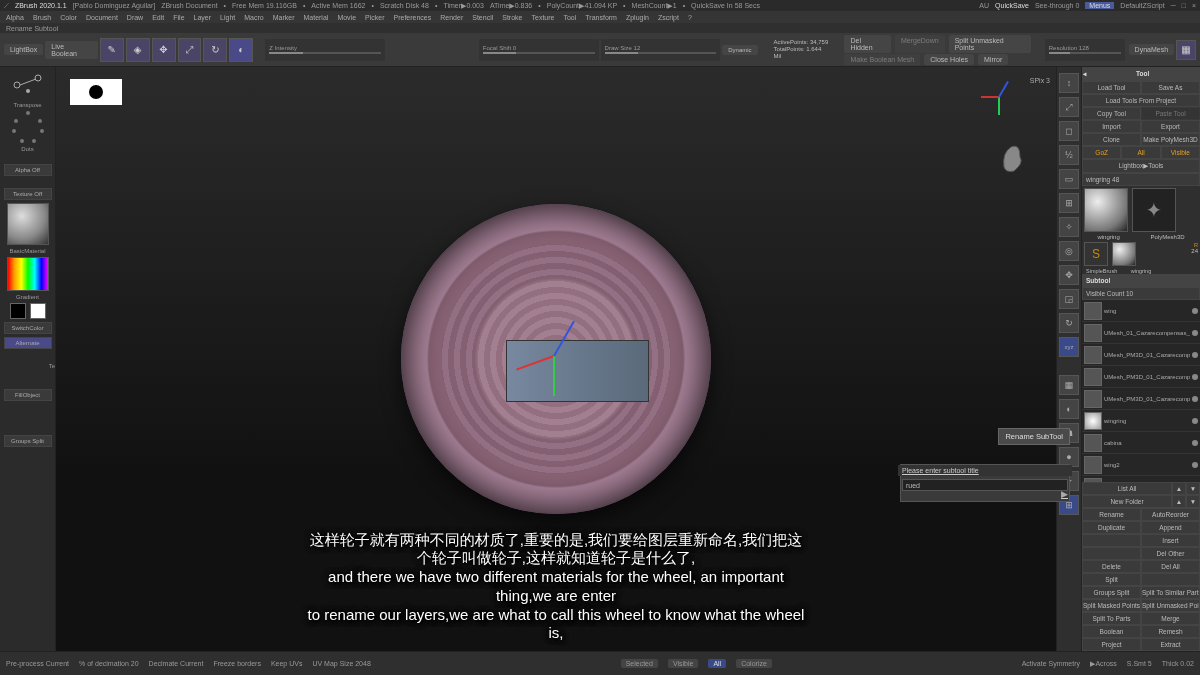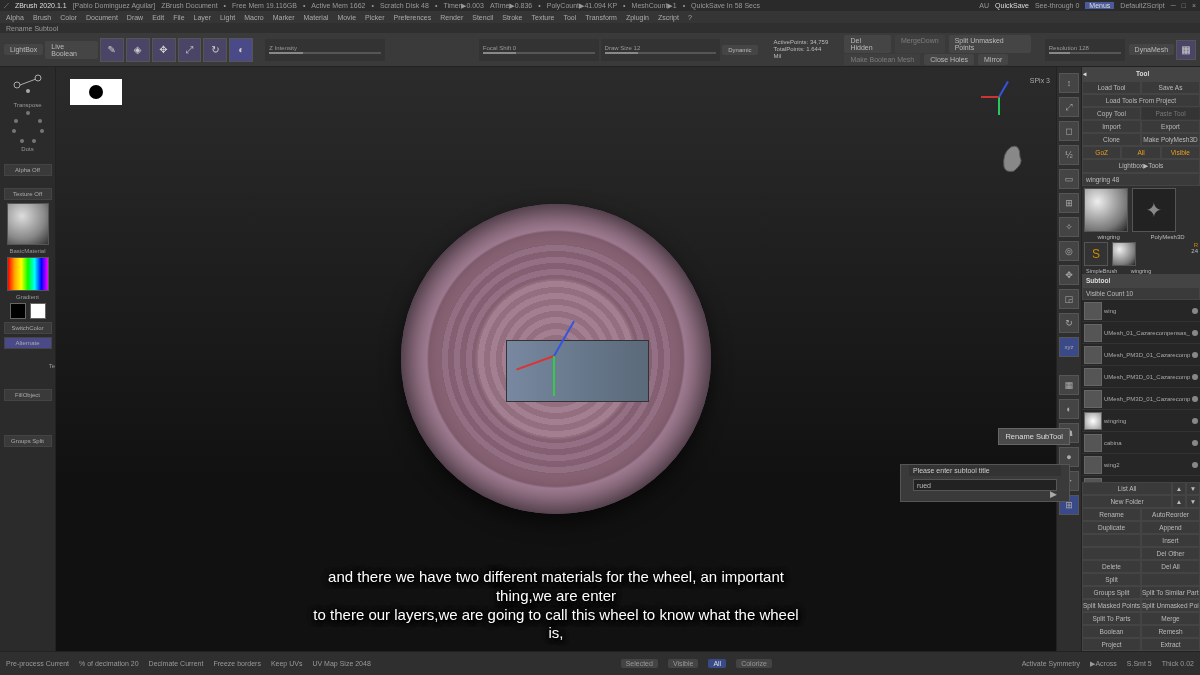--- a/index.html
+++ b/index.html
@@ -48,21 +48,21 @@
   .rp-row{ display:flex;}
   .rp-btn{ flex:1; font-size:6.5px; background:#3a3a3a; color:#bbb; text-align:center; padding:2px 0; border:0.5px solid #444; white-space:nowrap; overflow:hidden;}
   .rp-head{ background:#444; color:#ddd; font-weight:bold;}
   .rp-thumb{ width:44px; height:44px; background:radial-gradient(circle at 30% 30%,#eee,#777 70%,#222); border:1px solid #555; margin:2px;}
   .rp-thumb.star{ background:#222 center/70% no-repeat; display:flex;align-items:center;justify-content:center; color:#888; font-size:20px;}
   .rp-list{ flex:1; overflow:hidden; background:#262626; }
   .rp-item{ height:22px; display:flex; align-items:center; gap:2px; padding:0 2px; font-size:6px; border-bottom:1px solid #333; color:#aaa; }
   .rp-item .th{ width:18px;height:18px; background:#555; border:1px solid #666;}
   .rp-item.sel .th{ background:radial-gradient(circle,#fff,#999);}
   .rp-item .eye{ width:6px;height:6px; background:#888; border-radius:50%;}
-  .floater{ position:absolute; right:130px; top:464px; background:#3a3a3a; border:1px solid #555; padding:2px 12px; font-size:7px; width:170px; color:#ccc;}
+  .floater{ position:absolute; right:130px; top:464px; background:#3a3a3a; border:1px solid #555; padding:2px 1px; font-size:7px; width:170px; color:#ccc;text-decoration:underline;}
   .fl-title{ background:#333; margin:-2px -4px 3px; padding:2px 4px; font-size:7px;}
   .fl-inp{ width:100%; height:12px; background:#222; color:#bbb; font-size:7px; padding:0 3px; border:1px solid #555;}
   .tooltip{ position:absolute; right:130px; top:428px; background:#4a4a4a; color:#ddd; font-size:7.5px; padding:3px 6px; border:1px solid #666;}
   .btmbar{ height:24px; background:#2f2f2f; display:flex; align-items:center; padding:0 6px; font-size:7px; gap:10px; color:#999; border-top:1px solid #222;}
   .btm-chip{ background:#444; padding:1px 5px; border-radius:2px; }
   .btm-chip.b{ background:#3a4a88; color:#ddd;}
   .head{ position:absolute; top:76px; right:34px; width:22px; height:30px;}
   .head svg{overflow:visible;}
   .rp-btn.go{ color:#e8a020;}
 </style>
@@ -237,22 +237,23 @@
     <div class="head"><svg>
           <path d="M4 24 Q2 10 11 4 Q20 0 20 14 Q24 20 14 28 Q6 30 4 24" fill="#888" stroke="#555"></path>
         </svg></div>
     <div class="wheel">
       <div class="wheel-rect"></div>
       <div class="wheel-giz gR"></div>
         <div class="wheel-giz gG"></div>
         <div class="wheel-giz gB"></div>
     </div>
     <div class="subs">
+      <div>这样轮子就有两种不同的材质了,重要的是,我们要给图层重新命名,我们把这个轮子叫做轮子,这样就知道轮子是什么了,</div>
       <div>and there we have two different materials for the wheel, an important thing,we are enter</div>
-      <div>to there our layers,we are going to call this wheel to know what the wheel is,</div>
+      <div>to rename our layers,we are what to call this wheel to know what the wheel is,</div>
     </div>
   </div>
 
   <div class="mid-rail">
     <div class="mr-ic">↕</div>
     <div class="mr-ic">⤢</div>
     <div class="mr-ic">◻</div>
     <div class="mr-ic">½</div>
     <div class="mr-ic">▭</div>
     <div class="mr-ic">⊞</div>

